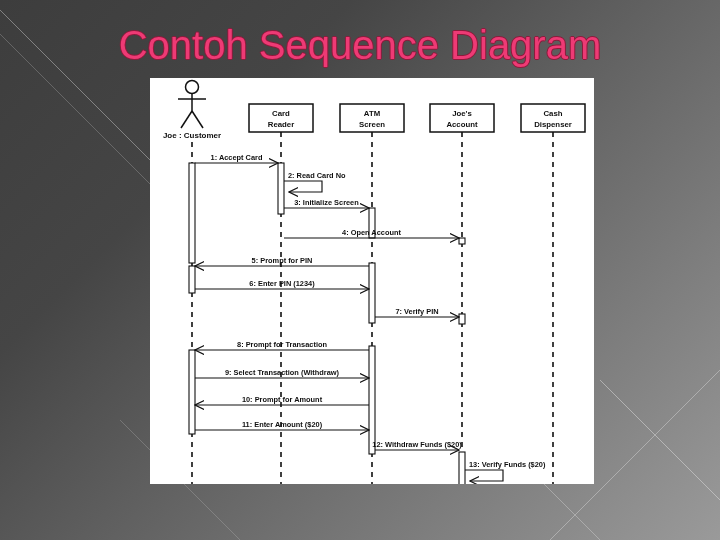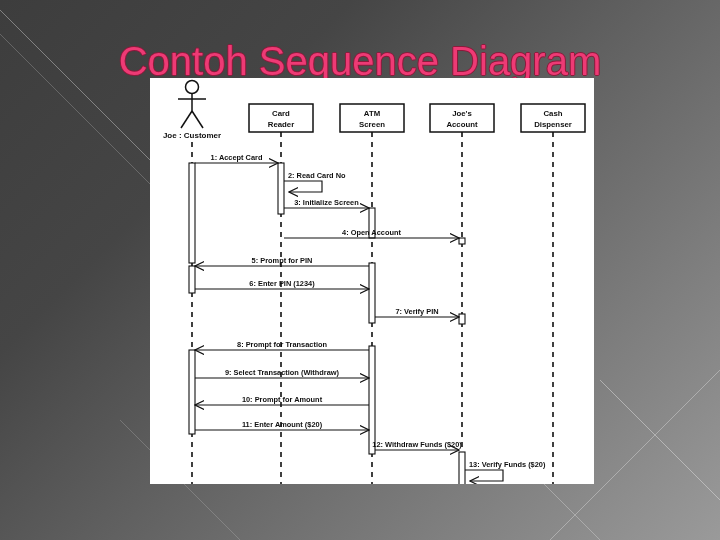--- a/index.html
+++ b/index.html
@@ -19,21 +19,21 @@
   .deco {
     position: absolute;
     inset: 0;
     pointer-events: none;
   }
   .deco svg { display: block; width: 720px; height: 540px; }
 
   #title {
     position: absolute;
     left: 0;
-    top: 38px;
+    top: 22px;
     width: 720px;
     text-align: center;
     font-size: 40px;
     line-height: 46px;
     font-weight: normal;
     color: #ee3a75;
     text-shadow:
        1px 0 0 #8d1b3c,
       -1px 0 0 #8d1b3c,
        0 1px 0 #8d1b3c,

